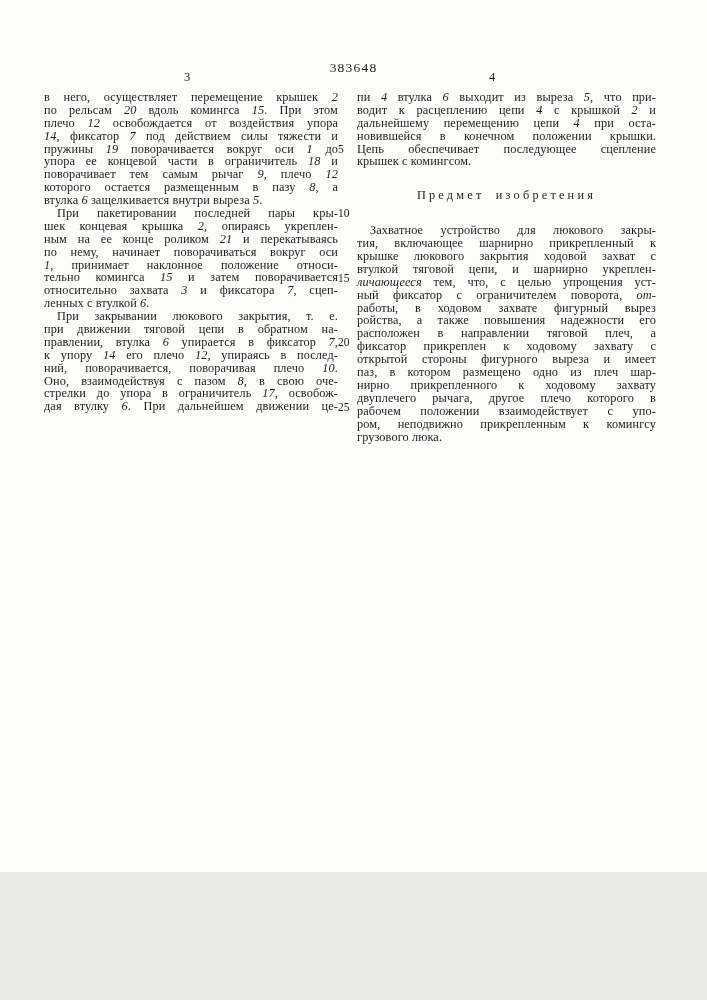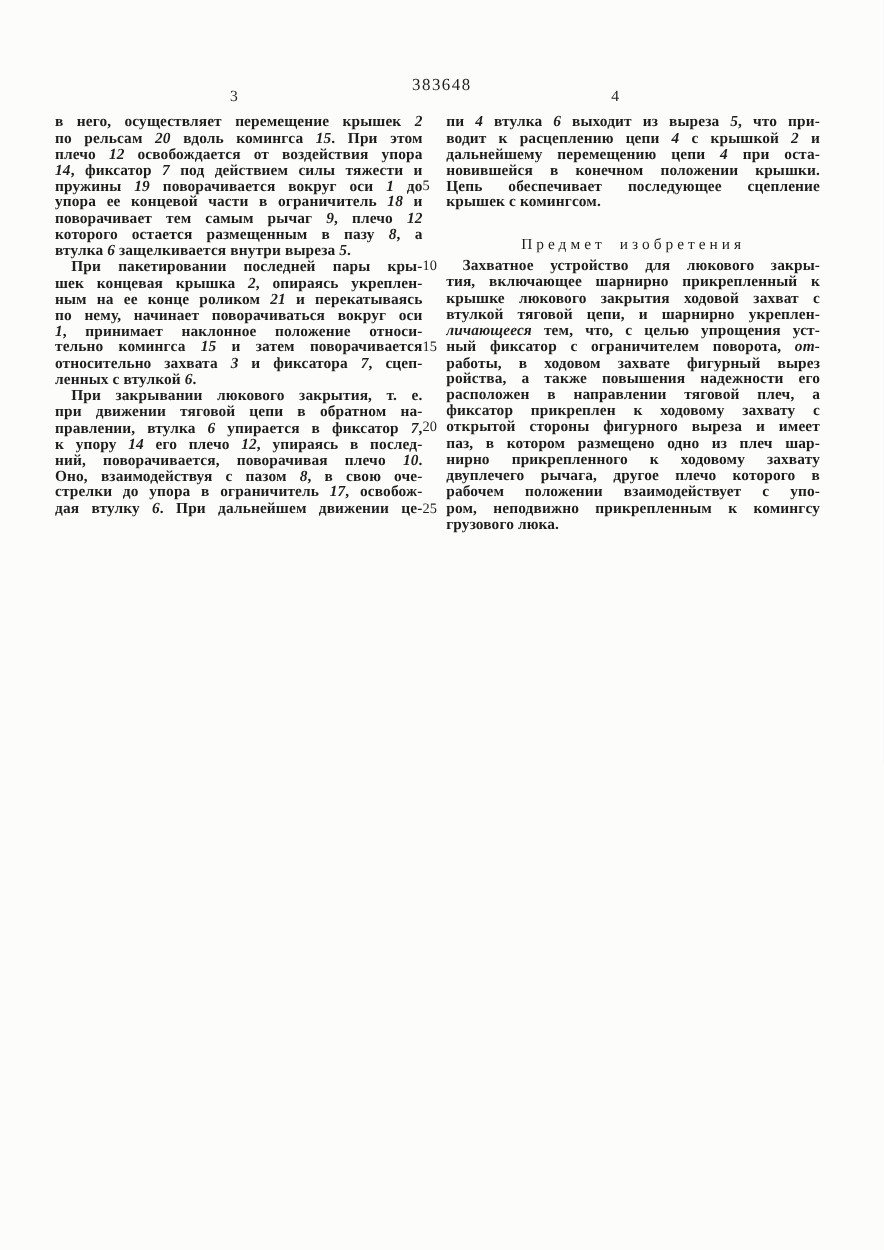--- a/index.html
+++ b/index.html
@@ -3,21 +3,21 @@
 <meta charset="utf-8">
 <style>
   html,body{margin:0;padding:0;}
   body{
     width:707px;height:1000px;
     background:#e9e9e7;
     font-family:"Liberation Serif","DejaVu Serif",serif;
   }
   .page{
     position:relative;
-    width:707px;height:1000px;
+    width:707px;height:872px;
     background:var(--paper,#fcfcfb);
     color:var(--ink,#1e1e1e);
     overflow:hidden;
   }
   .patent-number{
     position:absolute;top:60px;left:0;width:707px;
     text-align:center;
     font-size:13.5px;letter-spacing:1.2px;
   }
   .col-number{
@@ -27,34 +27,34 @@
   #cn-left{left:184px;}
   #cn-right{left:489px;}
   .column{
     position:absolute;top:91px;
     font-size:12.3px;
     line-height:12.9px;
     letter-spacing:0.1px;
   }
   #col-left{left:44px;width:294px;}
   #col-right{left:357px;width:299px;}
-  .paragraph{margin:0;font-weight:bold;}
+  .paragraph{margin:0;}
   .line{
     text-align:justify;
     text-align-last:justify;
     text-justify:inter-word;
     height:12.9px;
     overflow:visible;
     white-space:nowrap; 
   }
   .line{white-space:normal;}
   .line.last{text-align-last:left;}
   .line.indent{text-indent:13px;}
   .heading{
-    margin-top:21px;margin-bottom:4px;
+    margin-top:21px;margin-bottom:22px;
     text-align:center;
     letter-spacing:3.2px;
     word-spacing:5px;
     white-space:nowrap;
   }
   #gutter{
     position:absolute;left:338px;top:0;width:20px;height:100%;
   }
   .gutter-number{
     position:absolute;left:0;width:20px;

